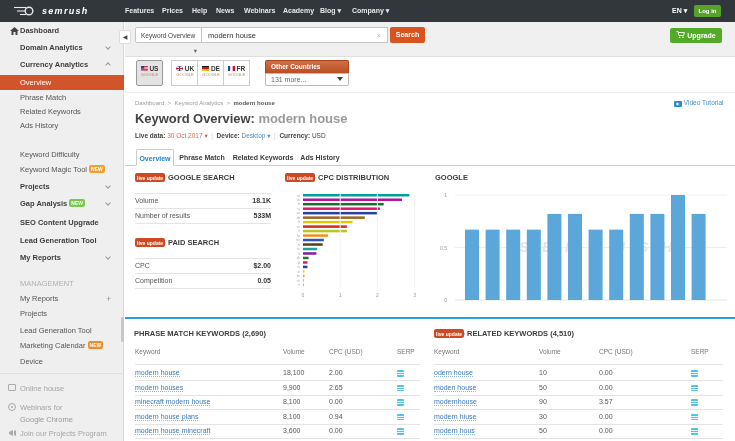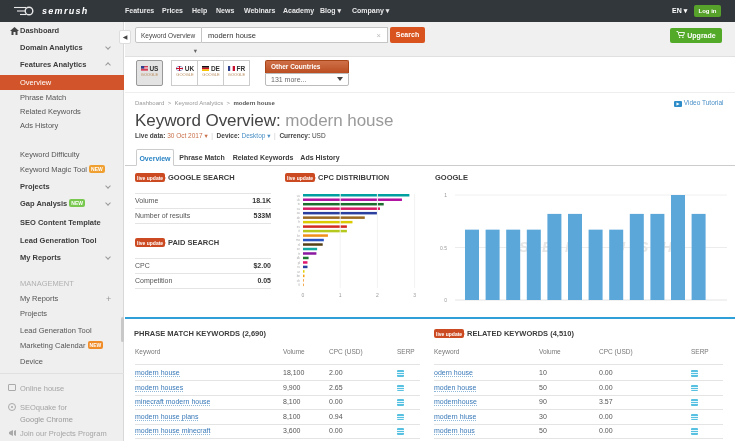--- a/index.html
+++ b/index.html
@@ -33,21 +33,21 @@
 .ctab.sel { background:#e3e3e3; border:1px solid #999; border-radius:2px; }
 .flag { vertical-align:0px; }
 .othc { position:absolute; left:140px; top:2px; width:84px; height:26px; }
 .othc .hd { background:linear-gradient(#cf7048,#bb4e22); color:#fff; font-size:6.5px; font-weight:bold; height:12.5px; line-height:12px; padding-left:5px; border-radius:2px 2px 0 0; border:1px solid #a84518; border-bottom:none; }
 .othc .bd { background:#fff; color:#666; font-size:7px; height:13.5px; line-height:12px; padding-left:5px; border:1px solid #bbb; border-radius:0 0 2px 2px; }
 .othc .bd .tri { float:right; margin-right:5px; margin-top:3.5px; width:0; height:0; border:3px solid transparent; border-top:4px solid #444; }
 .content { position:absolute; left:0; top:72px; width:610px; height:347px; }
 .crumb { position:absolute; left:10px; top:6px; font-size:6px; color:#999; }
 .crumb b { color:#555; }
 .vt { position:absolute; left:549px; top:5px; font-size:6.5px; color:#4a90c8; }
-.h1 { position:absolute; left:10px; top:17px; font-size:17px; letter-spacing:-0.05px; color:#444; }
+.h1 { position:absolute; left:10px; top:17px; font-size:13px; letter-spacing:-0.05px; color:#444;font-weight:bold; }
 .h1 span { color:#9a9a9a; }
 .livedata { position:absolute; left:10px; top:38px; font-size:6.5px; color:#444; }
 .livedata .sep { color:#ccc; }
 .tabs { position:absolute; left:0px; top:55px; width:610px; height:17px; border-bottom:1px solid #ccc; }
 .tab { position:absolute; top:0px; height:17px; font-size:7px; line-height:17px; color:#3c3c3c; font-weight:bold; text-align:center; white-space:nowrap; }
 .tab.act { background:#fff; border:1px solid #ccc; border-bottom:1px solid #fff; border-radius:2px 2px 0 0; color:#2a84c4; }
 .lu { display:inline-block; background:#cc4a21; color:#fff; font-size:5px; font-weight:bold; border-radius:2px; padding:1.5px 2px; position:relative; vertical-align:1px; }
 .lu:after { content:""; position:absolute; right:-3px; top:3px; border:2px solid transparent; border-left:3px solid #cc4a21; }
 .sect { position:absolute; font-size:7.5px; font-weight:bold; color:#3c3c3c; white-space:nowrap; }
 .kv { position:absolute; font-size:7px; color:#555; }
@@ -85,46 +85,46 @@
   <div class="loginbtn">Log in</div>
 </div>
 
 <div class="sidebar">
   <svg width="9" height="8" viewBox="0 0 9 8" style="position:absolute;left:10px;top:5px">
       <path d="M4.5 0 L9 4 H7.5 V8 H5.5 V5 H3.5 V8 H1.5 V4 H0 Z" fill="#444"></path>
     </svg>
   <div class="sb-item sb-bold" style="top:4px">Dashboard</div>
   <div class="sb-item sb-bold" style="top:21px">Domain Analytics</div>
     <div class="cv" style="top:23px"></div>
-  <div class="sb-item sb-bold" style="top:38px">Features Analytics</div>
+  <div class="sb-item sb-bold" style="top:38px">Currency Analytics</div>
     <div class="cv cvu" style="top:41px"></div>
   <div class="sb-sel">Overview</div>
   <div class="sb-item" style="top:71px">Phrase Match</div>
   <div class="sb-item" style="top:85px">Related Keywords</div>
   <div class="sb-item" style="top:99px">Ads History</div>
   <div class="sb-item" style="top:128px">Keyword Difficulty</div>
   <div class="sb-item" style="top:143px">Keyword Magic Tool <span class="badge" style="background:#f0a030">NEW</span></div>
   <div class="sb-item sb-bold" style="top:160px">Projects</div>
     <div class="cv" style="top:162px"></div>
   <div class="sb-item sb-bold" style="top:177px">Gap Analysis <span class="badge" style="background:#78c850">NEW</span></div>
     <div class="cv" style="top:179px"></div>
-  <div class="sb-item sb-bold" style="top:196px">SEO Content Template</div>
+  <div class="sb-item sb-bold" style="top:196px">SEO Content Upgrade</div>
   <div class="sb-item sb-bold" style="top:214px">Lead Generation Tool</div>
   <div class="sb-item sb-bold" style="top:231px">My Reports</div>
     <div class="cv" style="top:233px"></div>
   <div class="sb-item" style="top:257px;color:#b0b0b0">MANAGEMENT</div>
   <div class="sb-item" style="top:272px">My Reports</div>
     <div class="chev" style="left:106px;top:272px;font-size:9px">+</div>
   <div class="sb-item" style="top:287px">Projects</div>
   <div class="sb-item" style="top:304px">Lead Generation Tool</div>
   <div class="sb-item" style="top:319px">Marketing Calendar <span class="badge" style="background:#f08c28">NEW</span></div>
   <div class="sb-item" style="top:335px">Device</div>
   <div style="position:absolute;left:0px;top:351px;width:124px;border-top:1px solid #e0e0e0"></div>
   <div class="sb-item" style="top:362px;color:#a5a5a5">Online house</div>
-  <div class="sb-item" style="top:381px;color:#a5a5a5">SEOquake for</div>
+  <div class="sb-item" style="top:381px;color:#a5a5a5">Webinars for</div>
   <div class="sb-item" style="top:393px;color:#999">Google Chrome</div>
   <div class="sb-item" style="top:407px;color:#a5a5a5">Join our Projects Program</div>
   <div style="position:absolute;left:8px;top:362px;width:8px;height:7px;border:1px solid #aaa;border-radius:1px"></div>
   <div style="position:absolute;left:8px;top:381px;width:8px;height:8px;border:1px solid #aaa;border-radius:50%"></div>
     <div style="position:absolute;left:11px;top:384px;width:2px;height:2px;background:#aaa;border-radius:50%"></div>
   <svg width="9" height="8" style="position:absolute;left:8px;top:407px">
       <path d="M1 3 L5 1 V7 L1 5 Z M6 2 L8 1 V7 L6 6" fill="#aaa"></path>
     </svg>
   <div style="position:absolute;left:121px;top:295px;width:3px;height:25px;background:#c8c8c8;border-radius:2px"></div>
 </div>

